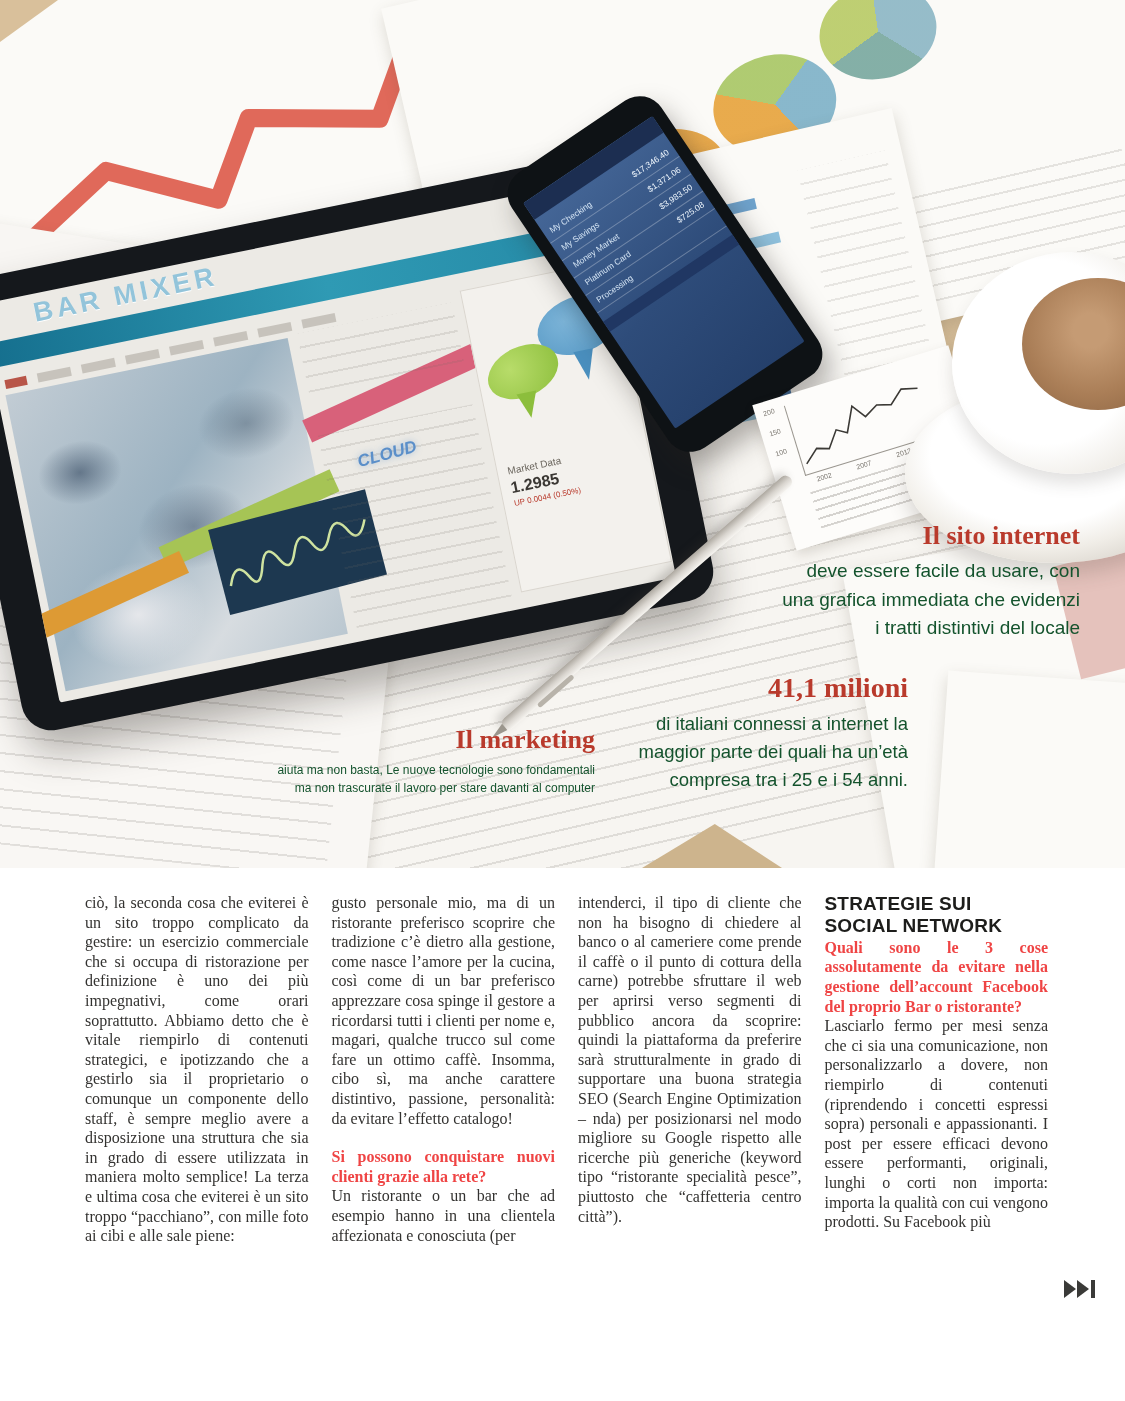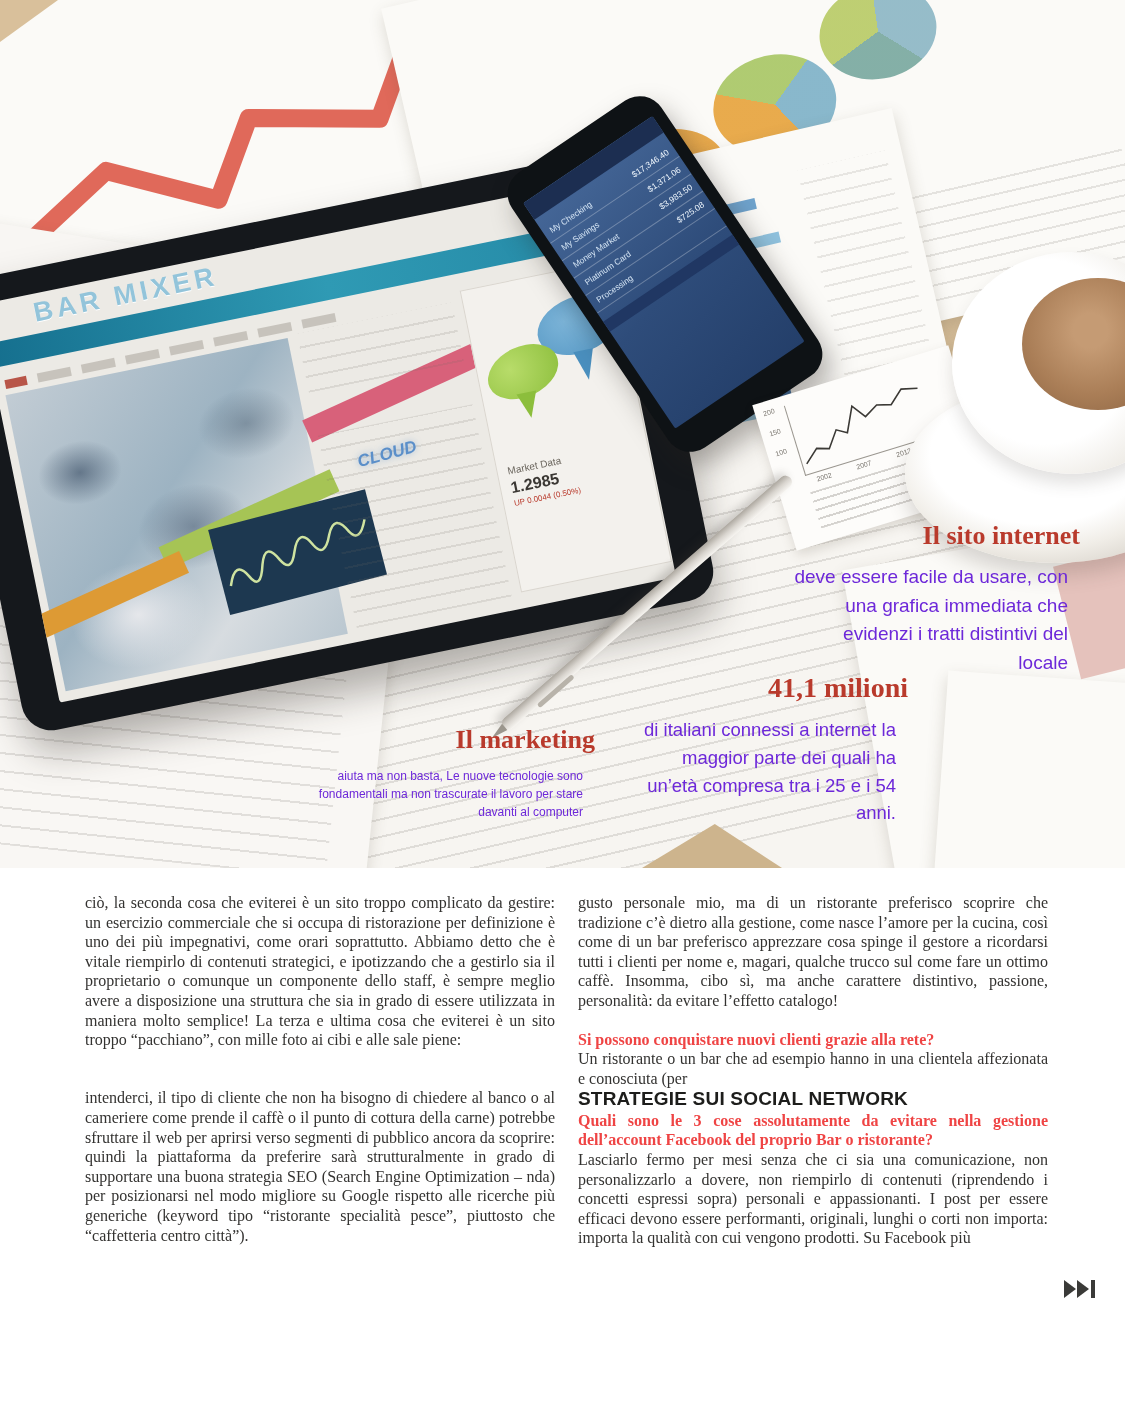--- a/index.html
+++ b/index.html
@@ -137,34 +137,34 @@
           box-shadow:0 12px 20px rgba(70,62,52,.20);}
   .cup{position:absolute;left:952px;top:252px;width:240px;height:222px;border-radius:50%;z-index:7;
        background:radial-gradient(circle at 38% 45%,#ffffff 48%,#edeae4 74%,#d8d3cb 100%);
        box-shadow:0 10px 16px rgba(70,62,52,.15);}
   .coffee{position:absolute;left:1022px;top:278px;width:152px;height:132px;border-radius:50%;z-index:8;
        background:radial-gradient(circle at 45% 40%,#c59b74 15%,#aa7e57 55%,#87603f 100%);}
 
   
   .cap{position:absolute;z-index:9;text-align:right;}
   .cap h3{margin:0 0 6px 0;font-family:"Liberation Serif",serif;font-weight:bold;color:#b93a2c;}
-  .cap p{margin:12px;font-family:"Liberation Sans",sans-serif;color:#6d28d9;line-height:1.5;}
+  .cap p{margin:0;font-family:"Liberation Sans",sans-serif;color:#14532d;line-height:1.5;}
   .cap-sito{left:780px;top:521px;width:300px;}
   .cap-sito h3{font-size:26px;}
   .cap-sito p{font-size:19px;}
   .cap-mil{left:632px;top:672px;width:276px;}
   .cap-mil h3{font-size:28px;}
   .cap-mil p{font-size:18.5px;}
   .cap-mkt{left:277px;top:725px;width:318px;}
   .cap-mkt h3{font-size:26px;}
   .cap-mkt p{font-size:12px;}
 
   
   .article{position:absolute;left:85px;top:893px;width:963px;display:grid;
-           grid-template-columns:repeat(2,1fr);column-gap:23px;
+           grid-template-columns:repeat(4,1fr);column-gap:23px;
            font-size:16px;line-height:1.225;color:#333230;text-align:justify;}
   .article p{margin:0;}
   .article .gap{height:19px;}
   .q{font-weight:bold;color:#ef4444;}
   .col4-h{font-family:"Liberation Sans",sans-serif;font-weight:bold;font-size:19px;line-height:1.18;
           color:#1d1d1b;text-align:left;margin:0 0 2px 0;letter-spacing:.2px;}
   .next-icon{position:absolute;left:1062px;top:1277px;z-index:3;}
 </style>
 </head>
 <body>

